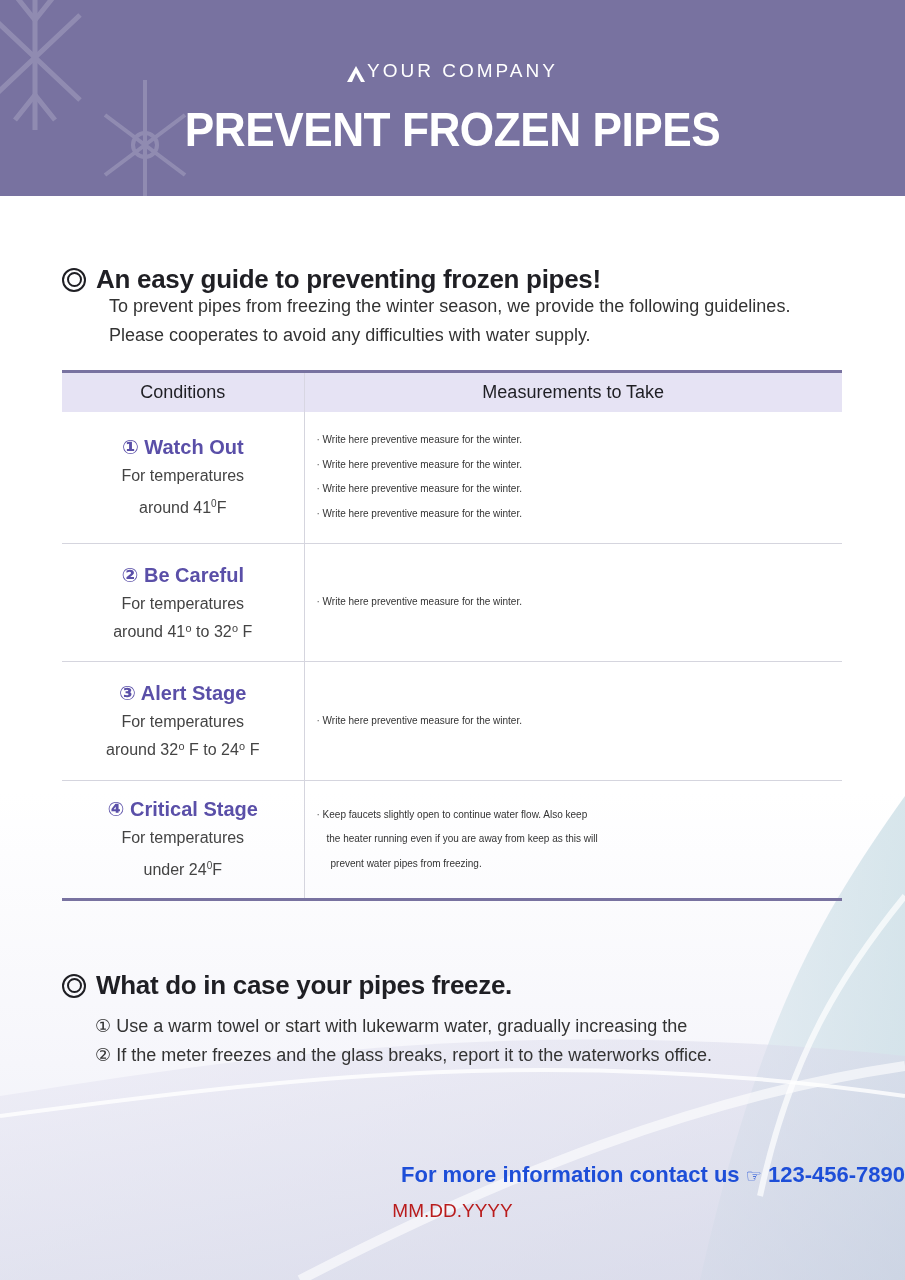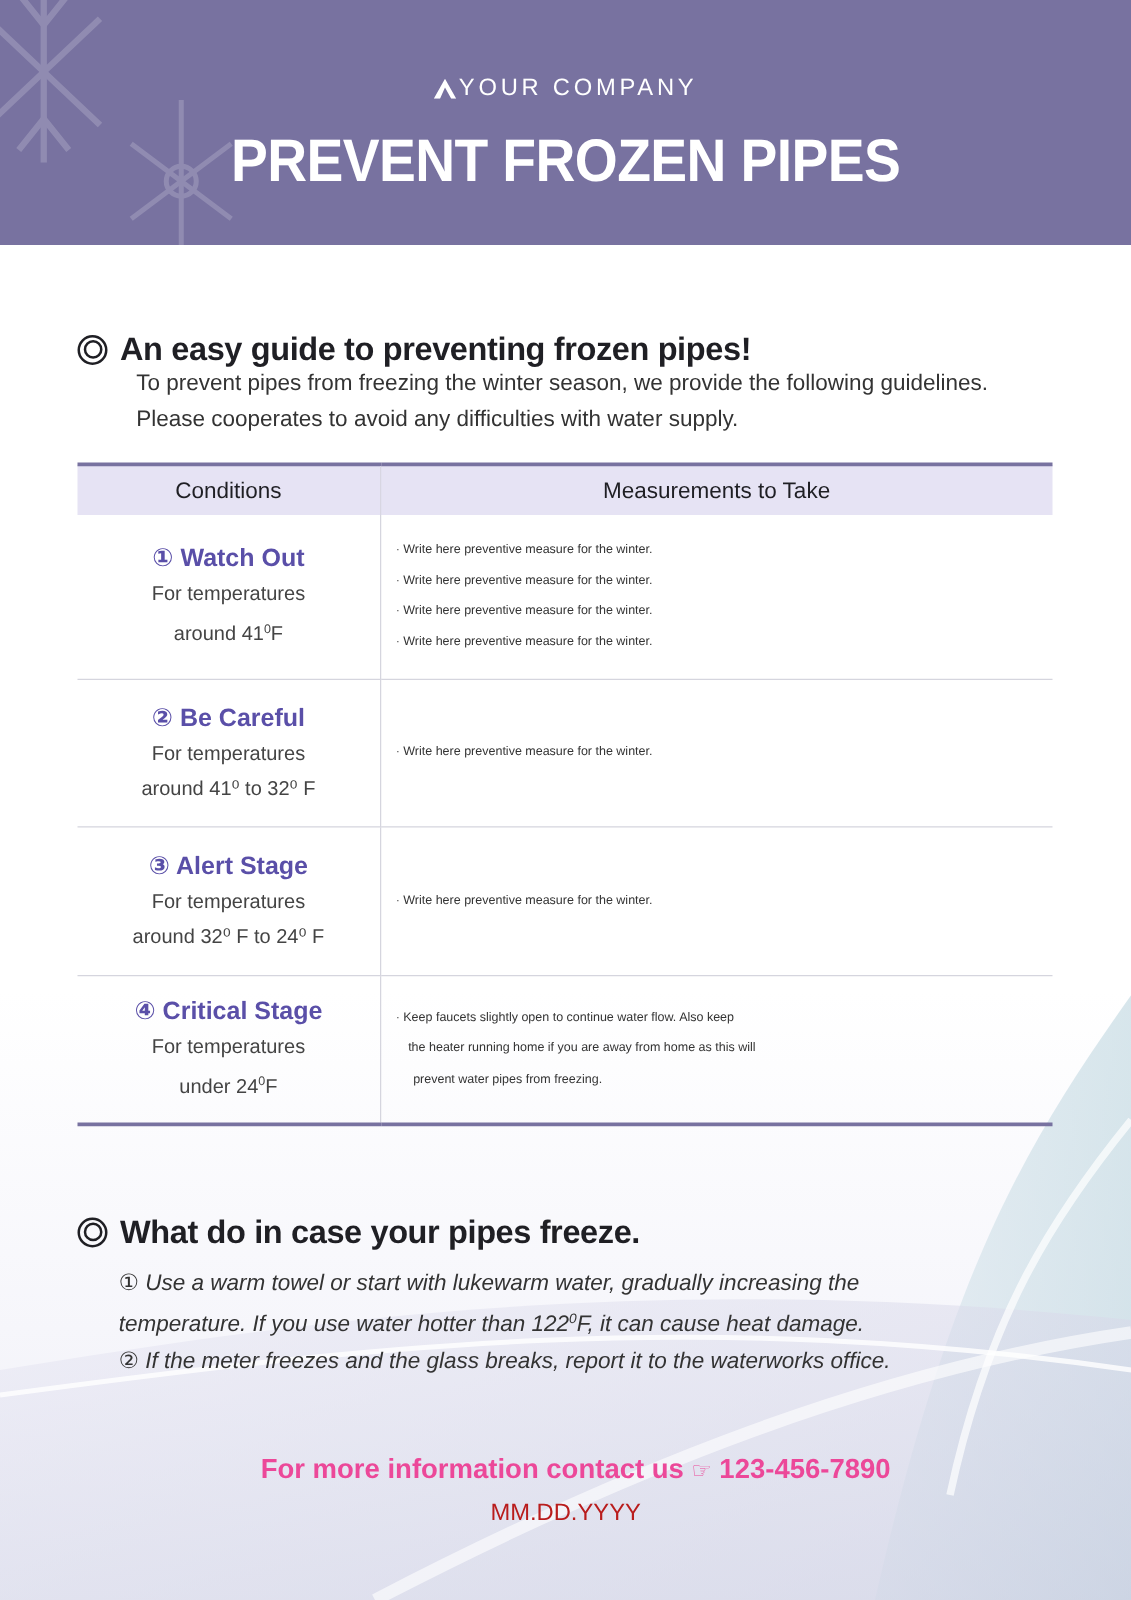--- a/index.html
+++ b/index.html
@@ -18,21 +18,21 @@
     }
     .bg-deco svg { position: absolute; left: 0; top: 0; }
     .header {
       position: absolute; left: 0; top: 0; width: 905px; height: 196px;
       background: #7872a0; z-index: 1; overflow: hidden;
     }
     .header svg.flake { position: absolute; opacity: 0.18; }
     .brand {
       position: absolute; top: 60px; left: 0; width: 905px; text-align: center;
       color: #ffffff; font-size: 19px; letter-spacing: 3px;
-      display: flex; justify-content: center; align-items: center; gap: 2px;
+      display: flex; justify-content: center; align-items: flex-end; gap: 2px;
     }
     .brand .logo { width: 18px; height: 16px; display: inline-block; }
     .title {
       position: absolute; top: 102px; left: 0; width: 905px; text-align: center;
       color: #ffffff; font-size: 48px; font-weight: bold; letter-spacing: -0.5px;
       transform: scaleX(0.92);
     }
     .content { position: absolute; left: 0; top: 196px; width: 905px; z-index: 2; }
     .section-heading {
       position: absolute; left: 62px; font-size: 26px; font-weight: bold; color: #1f1f24;
@@ -56,25 +56,25 @@
     table.guide th.c1 { width: 242px; border-right: 1px solid #d8d6e2; }
     table.guide td { border-bottom: 1px solid #d5d5de; vertical-align: middle; }
     table.guide td.cond { text-align: center; border-right: 1px solid #d5d5de; }
     table.guide tr.last td { border-bottom: 3px solid #7872a0; }
     .stage-name { color: #5a4fa8; font-weight: bold; font-size: 20px; line-height: 30px; }
     .stage-desc { color: #444; font-size: 16px; line-height: 28px; }
     .stage-desc sup { font-size: 10px; }
     .measures { padding-left: 12px; font-size: 10px; color: #333; line-height: 24.5px; }
     .measures .m::before { content: "· "; color: #555; }
     .measures .long { line-height: 24.5px; }
-    .steps { position: absolute; left: 95px; top: 816px; font-size: 18px; color: #333; line-height: 29px; font-style: italic; }
+    .steps { position: absolute; left: 95px; top: 816px; font-size: 18px; color: #333; line-height: 29px; }
     .steps sup { font-size: 11px; }
     .contact {
-      position: absolute; left: 0; width: 905px; top: 966px; text-align: center;
-      font-size: 22px; font-weight: bold; color: #ec4899; padding-left: 16px;
+      position: absolute; left: 0; width: 905px; top: 966px; text-align: right;
+      font-size: 22px; font-weight: bold; color: #1d4ed8; padding-left: 16px;
     }
     .contact .hand { font-weight: normal; font-size: 18px; }
     .date { position: absolute; left: 0; width: 905px; top: 1004px; text-align: center; font-size: 19px; color: #b91c1c; }
   </style>
 </head>
 <body>
 
 <div class="bg-deco">
   <svg width="905" height="1084" viewBox="0 0 905 1084">
     <defs>
@@ -174,34 +174,33 @@
         </td>
       </tr>
       <tr class="last" style="height:119px">
         <td class="cond">
           <div class="stage-name">④ Critical Stage</div>
           <div class="stage-desc">For temperatures</div>
           <div class="stage-desc"><span>under 24</span><sup>0</sup><span>F</span></div>
         </td>
         <td class="measures">
           <div class="m">Keep faucets slightly open to continue water flow. Also keep</div>
-          <div class="long" style="padding-left:10px">the heater running home if you are away from home as this will</div>
+          <div class="long" style="padding-left:10px">the heater running even if you are away from keep as this will</div>
           <div class="long" style="padding-left:14px">prevent water pipes from freezing.</div>
         </td>
       </tr>
     </tbody>
   </table>
 
   <div class="section-heading" style="top:774px">
     <span class="bullet"></span>
     <span>What do in case your pipes freeze.</span>
   </div>
   <div class="steps">
     <div>① Use a warm towel or start with lukewarm water, gradually increasing the</div>
-    <div><span>temperature. If you use water hotter than 122</span><sup>0</sup><span>F, it can cause heat damage.</span></div>
     <div>② If the meter freezes and the glass breaks, report it to the waterworks office.</div>
   </div>
 
   <div class="contact">
     <span>For more information contact us</span>
     <span class="hand">☞</span>
     <span>123-456-7890</span>
   </div>
   <div class="date">MM.DD.YYYY</div>
 </div>

